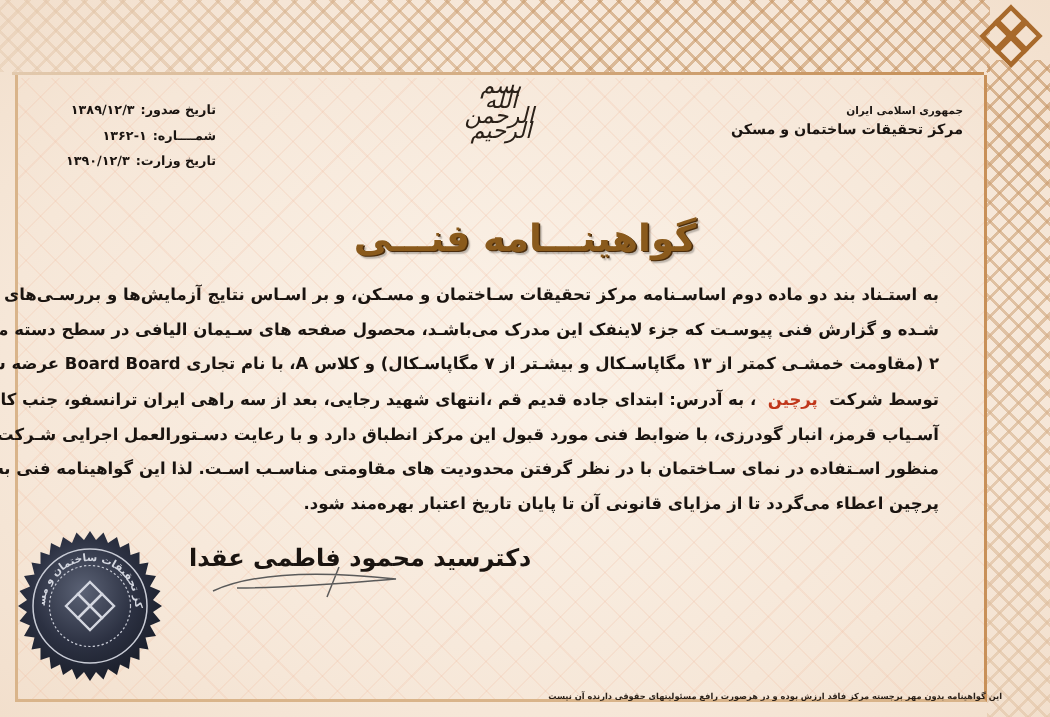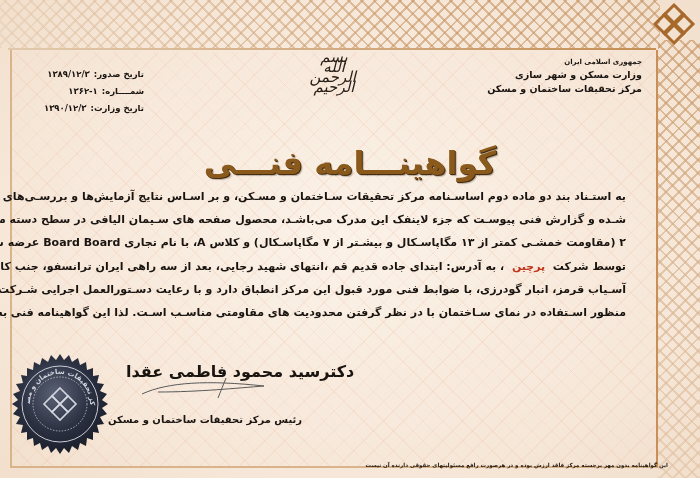--- a/index.html
+++ b/index.html
@@ -50,21 +50,21 @@
     
     .lattice {
       position: absolute; left: 12px; top: 52px; width: 644px; height: 414px;
       background:
         repeating-linear-gradient(45deg, rgba(240,180,150,0.18) 0 1px, transparent 1px 14px),
         repeating-linear-gradient(-45deg, rgba(240,180,150,0.18) 0 1px, transparent 1px 14px);
     }
 
     
     .org-block {
-      position: absolute; right: 58px; top: 56px; text-align: right;
+      position: absolute; right: 58px; top: 68px; text-align: right;
       direction: rtl;
     }
     .org-block .l0 { font-size: 7px; font-weight: bold; line-height: 12px; }
     .org-block .l1 { font-size: 9.5px; font-weight: bold; line-height: 14px; }
     .org-block .l2 { font-size: 9.5px; font-weight: bold; line-height: 14px; }
 
     
     .bismillah {
       position: absolute; left: 312px; top: 52px; width: 44px; height: 30px;
       font-family: "DejaVu Serif", serif; font-size: 15px; font-style: italic;
@@ -79,21 +79,21 @@
     .meta-row {
       display: flex; justify-content: flex-start; gap: 4px;
       font-size: 8.5px; font-weight: bold; line-height: 17px; white-space: nowrap;
     }
     .meta-row .k { order: 1; }
     .meta-row .v { order: 2; text-align: right; }
 
     
     .title {
       position: absolute; left: 0; right: 0; top: 144px; text-align: center;
-      font-family: "DejaVu Sans", sans-serif; font-weight: bold; font-size: 32px;
+      font-family: "DejaVu Sans", sans-serif; font-weight: bold; font-size: 25px;
       color: #8a5a1c; direction: rtl;
       text-shadow: 1px 1px 0 #4a2c0c, 2px 2px 1px rgba(0,0,0,0.25);
       letter-spacing: 1px;
     }
 
     
     .body-text {
       position: absolute; left: 42px; top: 185px; width: 584px;
       direction: rtl; text-align: justify; text-align-last: right;
       font-size: 11px; font-weight: bold; line-height: 23.2px;
@@ -142,21 +142,20 @@
       <path d="M21 22 L31 12 L41 22 L31 32 Z"></path>
     </g>
   </svg>
   <div class="frame"></div>
   <div class="lattice"></div>
 
   <div class="bismillah">بسم الله الرحمن الرحیم</div>
 
   <div class="org-block">
     <div class="l0">جمهوری اسلامی ایران</div>
-    <div class="l1">وزارت مسکن و شهر سازی</div>
     <div class="l2">مرکز تحقیقات ساختمان و مسکن</div>
   </div>
 
   <div class="meta">
     <div class="meta-row">
       <span class="k">تاریخ صدور:</span>
       <span class="v">۱۳۸۹/۱۲/۳</span>
     </div>
     <div class="meta-row">
       <span class="k">شمــــاره:</span>
@@ -170,20 +169,21 @@
 
   <div class="title">گواهینـــامه فنـــی</div>
 
   <div class="body-text">
     <span class="body-line">به استـناد بند دو ماده دوم اساسـنامه مرکز تحقیقات سـاختمان و مسـکن، و بر اسـاس نتایج آزمایش‌ها و بررسـی‌های انجام</span>
     <span class="body-line">شـده و گزارش فنی پیوسـت که جزء لاینفک این مدرک می‌باشـد، محصول صفحه های سـیمان الیافی در سطح دسته مقاومتی</span>
     <span class="body-line"><span>۲ (مقاومت خمشـی کمتر از ۱۳ مگاپاسـکال و بیشـتر از ۷ مگاپاسـکال) و کلاس A، با نام تجاری</span> <span class="latin">Board Board</span> <span>عرضه شده</span></span>
     <span class="body-line"><span>توسط شرکت</span>&nbsp;&nbsp;<span class="company">پرچین</span>&nbsp;&nbsp;<span>، به آدرس: ابتدای جاده قدیم قم ،انتهای شهید رجایی، بعد از سه راهی ایران ترانسفو، جنب کارخانه</span></span>
     <span class="body-line">آسـیاب قرمز، انبار گودرزی، با ضوابط فنی مورد قبول این مرکز انطباق دارد و با رعایت دسـتورالعمل اجرایی شـرکت مذکور به</span>
     <span class="body-line">منظور اسـتفاده در نمای سـاختمان با در نظر گرفتن محدودیت های مقاومتی مناسـب اسـت. لذا این گواهینامه فنی به شـرکت</span>
+    <span class="body-line last">پرچین  اعطاء می‌گردد تا از مزایای قانونی آن تا پایان تاریخ اعتبار بهره‌مند شود.</span>
   </div>
 
   <svg class="seal" viewBox="0 0 104 104">
     <defs>
       <radialGradient id="sg" cx="45%" cy="40%" r="60%">
         <stop offset="0%" stop-color="#5b6275"></stop>
         <stop offset="60%" stop-color="#2c3142"></stop>
         <stop offset="100%" stop-color="#1b1f2b"></stop>
       </radialGradient>
     </defs>
@@ -200,16 +200,15 @@
     <path id="sealarc" d="M22 52 A30 30 0 0 1 82 52" fill="none"></path>
     <text font-size="7" fill="#d4d7e0" font-family="DejaVu Sans, sans-serif" font-weight="bold">
       <textPath href="#sealarc" startOffset="50%" text-anchor="middle">مرکز تحقیقات ساختمان و مسکن</textPath>
     </text>
   </svg>
 
   <div class="sig-name">دکترسید محمود فاطمی عقدا</div>
   <svg class="sig-scribble" viewBox="0 0 130 24">
     <path d="M4 18 C30 6, 70 4, 126 10 C100 12, 60 16, 20 16 M88 2 L80 22" fill="none" stroke="#5a5a5a" stroke-width="1"></path>
   </svg>
-  <div class="sig-title">رئیس مرکز تحقیقات ساختمان و مسکن</div>
 
   <div class="footer-note">این گواهینامه بدون مهر برجسته مرکز فاقد ارزش بوده و در هرصورت رافع مسئولیتهای حقوقی دارنده آن نیست</div>
 </div>
 
 </body></html>

